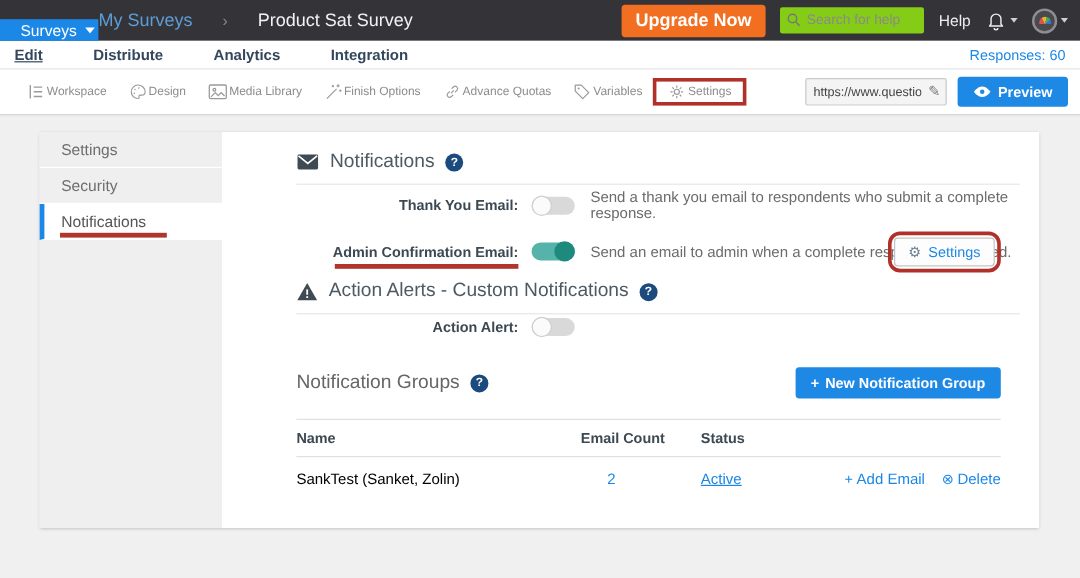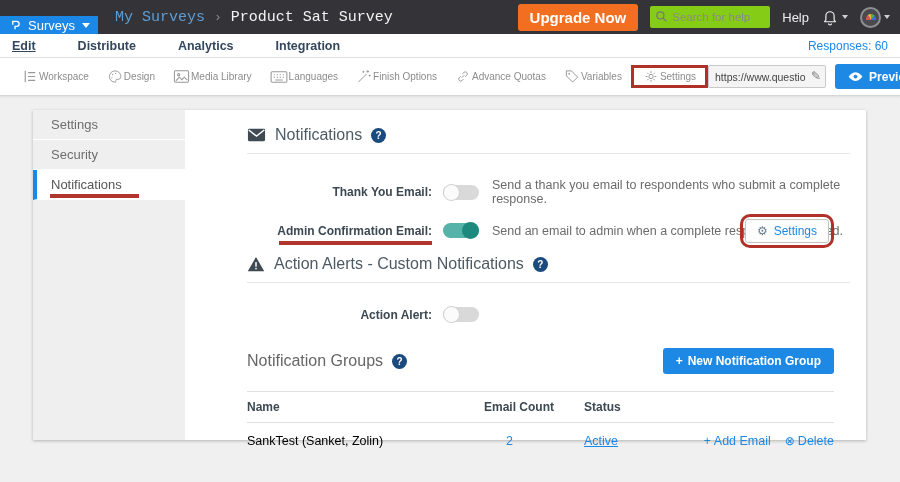--- a/index.html
+++ b/index.html
@@ -1,25 +1,25 @@
 <!DOCTYPE html>
 <html><head>
 <meta charset="utf-8">
 <style>
   * { margin:0; padding:0; box-sizing:border-box; }
   body { font-family:"Liberation Sans", sans-serif; background:#e9e9ea; }
   .app { position:relative; width:900px; height:482px; background:#f0f0f1; overflow:hidden; }
 
   
   .topbar { display:flex; height:34px; background:#343438; align-items:stretch; }
-  .logo-area { width:98px; background:#1b87e6; display:flex; align-items:center; padding:0 8px 0 10px; gap:7px; cursor:pointer;margin-top:16px; }
+  .logo-area { width:82px; background:#1b87e6; display:flex; align-items:center; padding:0 8px 0 10px; gap:7px; cursor:pointer;margin-top:16px; }
   .logo-area .product-label { color:#fff; font-size:13px; }
   .caret { width:0; height:0; border-left:4px solid transparent; border-right:4px solid transparent; border-top:5px solid #fff; display:inline-block; }
   .caret.small { border-top-color:#cfcfcf; border-left-width:3.5px; border-right-width:3.5px; border-top-width:4px; }
-  .breadcrumb { display:flex; align-items:center; gap:9px; margin-left:17px; font-size:15px;font-family:Liberation Mono, monospace; }
+  .breadcrumb { display:flex; align-items:center; gap:25px; font-size:15px; }
   .bc-parent { color:#5d9dd5; cursor:pointer; }
   .bc-sep { color:#8a8a8a; font-size:13px; }
   .bc-current { color:#f2f2f2; }
   .topbar-right { margin-left:auto; display:flex; align-items:center; gap:12px; padding-right:10px; }
   .upgrade-btn { background:#f26e21; color:#fff; border:none; border-radius:3px; font-size:15px; font-weight:bold; padding:5px 12px; cursor:pointer; font-family:inherit; }
   .search-wrap { position:relative; }
   .search-wrap input { width:120px; height:22px; border:none; border-radius:2px; background:#84cc16; font-size:11.5px; padding:0 6px 0 22px; color:#555; font-family:inherit; }
   .search-wrap input::placeholder { color:#8a8a8a; }
   .search-icon { position:absolute; left:5px; top:4px; }
   .help-label { color:#eee; font-size:13px; cursor:pointer; }
@@ -52,21 +52,21 @@
   .side-item.active { background:#fff; border-left:4px solid #1b87e6; padding-left:14px; color:#555; }
   .red-underline { position:absolute; height:4px; background:#b1352c; }
   .side-item .red-underline { left:13px; bottom:1px; width:89px; }
 
   
   .main { flex:1; padding:16px 16px 0 62px; position:relative; }
   .sec-head { display:flex; align-items:center; gap:9px; font-size:16px; color:#4d5a63; }
   .divider { height:1px; background:#e6e6e6; margin-top:9px; }
   .help-circle { width:15px; height:15px; border-radius:50%; background:#1b4a7e; color:#fff; font-size:10px; font-weight:bold; display:inline-flex; align-items:center; justify-content:center; cursor:pointer; }
 
-  .rows { margin-top:24px; }
+  .rows { margin-top:3px; }
   .setting-row { display:flex; align-items:center; margin-bottom:17px; position:relative; }
   .row-label { width:185px; text-align:right; font-weight:bold; font-size:12px; color:#3c4852; margin-right:11px; position:relative; flex-shrink:0; }
   .row-label .red-underline { left:32px; right:0; bottom:-7px; }
   .toggle { width:36px; height:15px; border-radius:8px; position:relative; flex-shrink:0; cursor:pointer; }
   .toggle.off { background:#d9d9d9; }
   .toggle.on { background:#56b3a9; }
   .knob { position:absolute; top:-1px; width:17px; height:17px; border-radius:50%; }
   .toggle.off .knob { left:0; background:#fbfbfb; border:1px solid #cfcfcf; }
   .toggle.on .knob { right:0; background:#1e8a7d; }
   .row-desc { font-size:12.5px; color:#6b6b6b; margin-left:13px; }
@@ -169,29 +169,20 @@
       <svg width="17" height="15" viewBox="0 0 24 20">
           <g stroke="#999" stroke-width="1.5" fill="none">
             <rect x="2" y="2" width="20" height="16" rx="1.5"></rect>
             <circle cx="8" cy="7.5" r="1.6"></circle>
             <path d="M4 16l5-5 3.5 3.5L16 11l4 4"></path>
           </g>
         </svg>
       <span class="tb-label">Media Library</span>
     </div>
     <div class="tb-item">
-      <svg width="18" height="14" viewBox="0 0 24 18">
-          <g stroke="#999" stroke-width="1.4" fill="none">
-            <rect x="1.5" y="2" width="21" height="14" rx="1.5"></rect>
-            <path d="M5 6h1.4M9 6h1.4M13 6h1.4M17 6h1.4M5 9.5h1.4M9 9.5h1.4M13 9.5h1.4M17 9.5h1.4M7 13h10"></path>
-          </g>
-        </svg>
-      <span class="tb-label">Languages</span>
-    </div>
-    <div class="tb-item">
       <svg width="16" height="15" viewBox="0 0 24 24">
           <g stroke="#999" stroke-width="1.6" fill="none">
             <path d="M3 21L16 8"></path>
             <path d="M18 2v4M16 4h4M21 9v3M19.5 10.5h3M11 3v3M9.5 4.5h3"></path>
           </g>
         </svg>
       <span class="tb-label">Finish Options</span>
     </div>
     <div class="tb-item">
       <svg width="16" height="15" viewBox="0 0 24 24">

